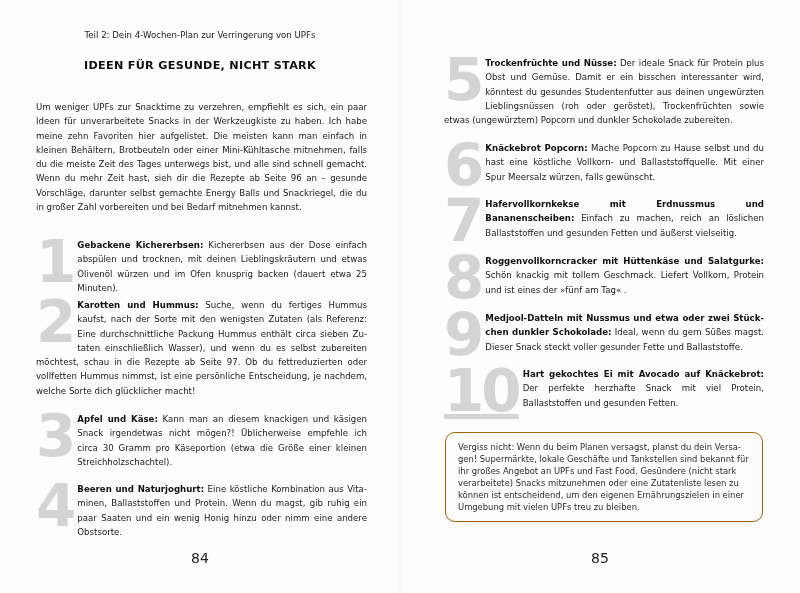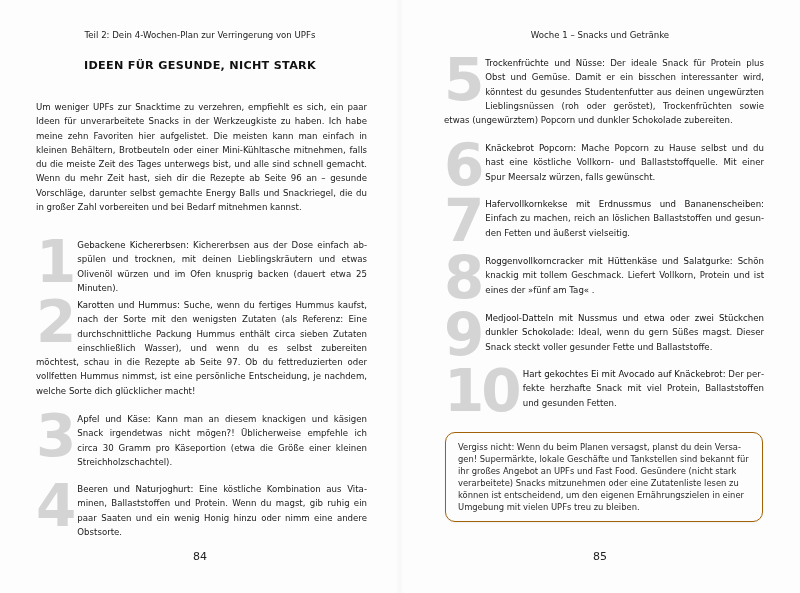--- a/index.html
+++ b/index.html
@@ -16,41 +16,41 @@
   .gutter {
     position: absolute; left: 396px; top: 0; width: 8px; height: 593px;
     background: linear-gradient(to right, rgba(0,0,0,0), rgba(0,0,0,0.025), rgba(0,0,0,0));
   }
   .running-head {
     position: absolute; top: 30px; left: 0; right: 0; text-align: center;
     font-size: 8.6px; color: #222;
   }
   .folio {
     position: absolute; top: 550px; left: 0; right: 0; text-align: center;
-    font-size: 11px; color: #222;
+    font-size: 14px; color: #222;
   }
   .chapter-title {
     position: absolute; top: 58px; left: 0; right: 0;
     text-align: center; font-weight: bold; font-size: 11.2px; line-height: 16px;
     letter-spacing: 0.3px; color: #111;
   }
   .block { position: absolute; left: 36px; right: 33px; font-size: 8.6px; line-height: 14.3px; text-align: justify; }
   .page.right .block { left: 44px; right: 36px; }
   .intro { top: 100px; }
   .item { display: block; }
   .item .num {
     float: left;
     font-size: 58px; line-height: 46px; height: 44px;
     color: #d4d4d4; font-weight: bold;
     margin-right: 4px; margin-top: 1px;
     font-family: "DejaVu Sans", sans-serif;
     letter-spacing: -3px;
   }
   .item .num.indent { height: 42px; }
-  .item .head { font-weight: normal; color: #111; }
+  .item .head { font-weight: bold; color: #111; }
   .callout {
     position: absolute; left: 445px; top: 432px; width: 318px;
     border: 1px solid #a16207; border-radius: 10px; box-sizing: border-box;
     padding: 8px 10px 8px 12px;
     font-size: 8.4px; line-height: 12px; color: #2a2a2a;
     box-shadow: 0 1px 2px rgba(0,0,0,0.05);
   }
 </style>
 </head>
 <body>
@@ -91,21 +91,20 @@
       <div class="item">
         <span class="num">4</span>
         <span class="head">Beeren und Naturjoghurt:</span><span> Eine köstliche Kombination aus Vita­minen, Ballaststoffen und Protein. Wenn du magst, gib ruhig ein paar Saaten und ein wenig Honig hinzu oder nimm eine andere Obstsorte.</span>
       </div>
     </div>
 
     <div class="folio">84</div>
   </div>
 
   <div class="page right">
-    <div class="running-head">Woche 1 – Snacks und Getränke</div>
 
     <div class="block" style="top:56px;">
       <div class="item">
         <span class="num">5</span>
         <span class="head">Trockenfrüchte und Nüsse:</span><span> Der ideale Snack für Protein plus Obst und Gemüse. Damit er ein bisschen interessanter wird, könntest du gesundes Studentenfutter aus deinen ungewürzten Lieblingsnüssen (roh oder geröstet), Trockenfrüchten sowie etwas (unge­würztem) Popcorn und dunkler Schokolade zubereiten.</span>
       </div>
     </div>
 
     <div class="block" style="top:141px;">
       <div class="item">
@@ -130,21 +129,21 @@
 
     <div class="block" style="top:311px;">
       <div class="item">
         <span class="num">9</span>
         <span class="head">Medjool-Datteln mit Nussmus und etwa oder zwei Stück­chen dunkler Schokolade:</span><span> Ideal, wenn du gern Süßes magst. Dieser Snack steckt voller gesunder Fette und Ballaststoffe.</span>
       </div>
     </div>
 
     <div class="block" style="top:367px;">
       <div class="item">
-        <span class="num" style="">10</span>
+        <span class="num" style="text-decoration:underline;">10</span>
         <span class="head">Hart gekochtes Ei mit Avocado auf Knäckebrot:</span><span> Der per­fekte herzhafte Snack mit viel Protein, Ballaststoffen und gesunden Fetten.</span>
       </div>
     </div>
 
     <div class="folio">85</div>
   </div>
 
   <div class="callout">Vergiss nicht: Wenn du beim Planen versagst, planst du dein Versa­gen! Supermärkte, lokale Geschäfte und Tankstellen sind bekannt für ihr großes Angebot an UPFs und Fast Food. Gesündere (nicht stark verarbeitete) Snacks mitzunehmen oder eine Zutatenliste lesen zu können ist entscheidend, um den eigenen Ernährungszielen in ei­ner Umgebung mit vielen UPFs treu zu bleiben.</div>
 
   <div class="gutter"></div>

